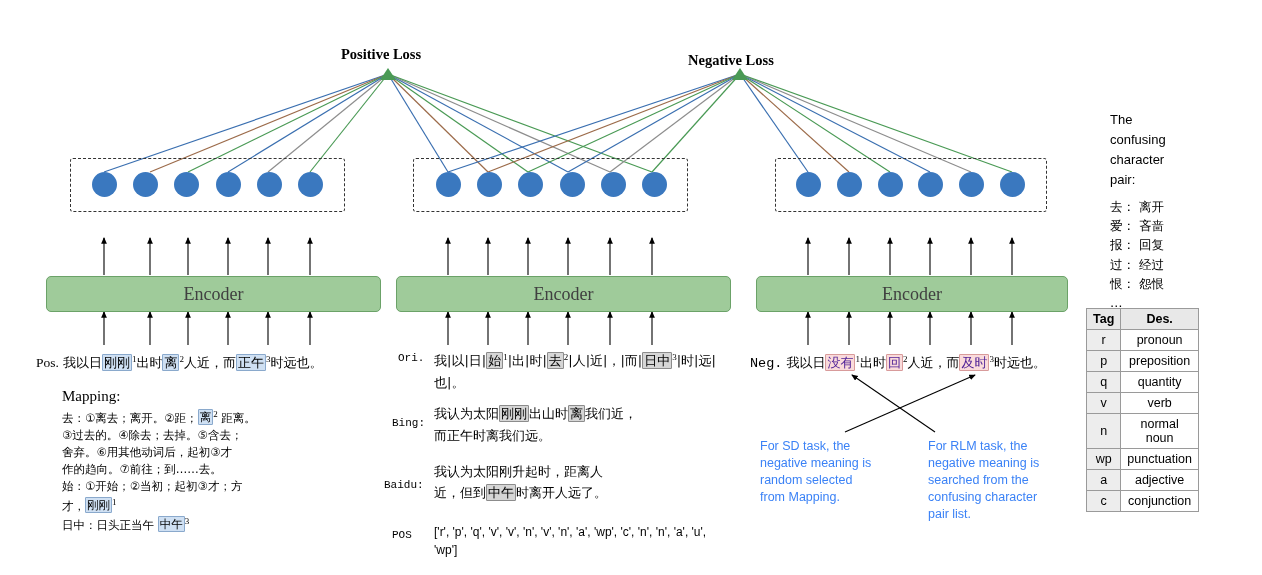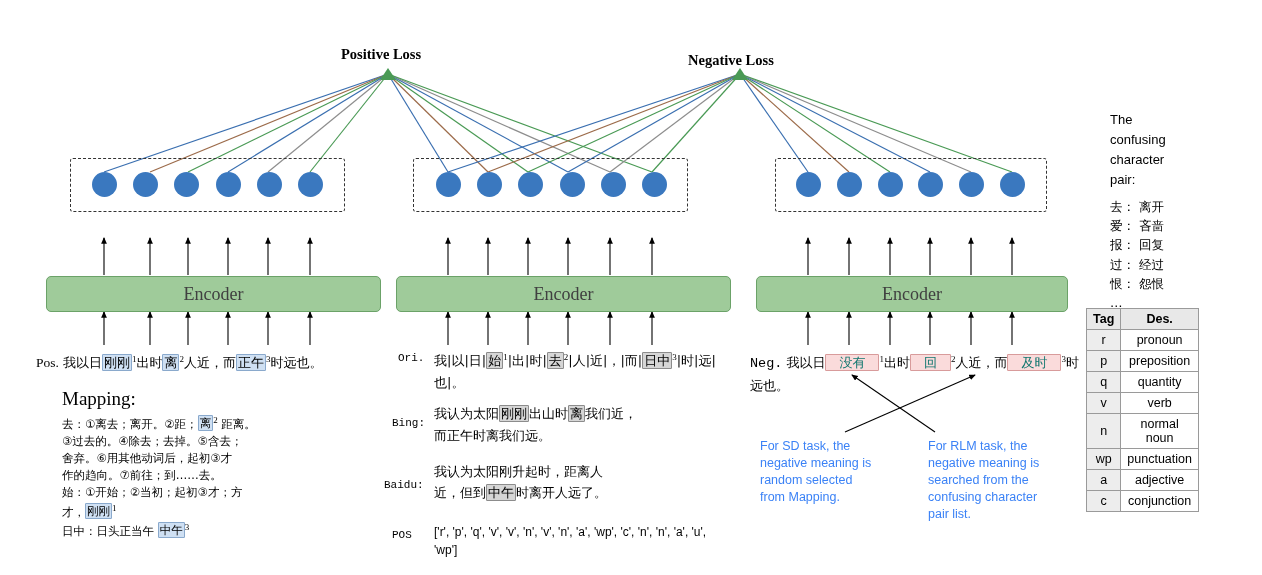--- a/index.html
+++ b/index.html
@@ -82,22 +82,22 @@
   }
   .hl-blue {
     background: #cfe0f3;
     border: 1px solid #8aa9cc;
     padding: 0 1px;
     border-radius: 1px;
   }
   .hl-red {
     background: #fadbdb;
     border: 1px solid #d89b9b;
-    color: #0f766e;
-    padding: 0 13px;
+    color: #4c1d95;
+    padding: 0 1px;
     border-radius: 1px;
   }
   .sup {
     font-size: 9px;
     vertical-align: super;
     font-family: "Liberation Serif", serif;
   }
   .note {
     position: absolute;
     font-family: "Liberation Sans", sans-serif;
@@ -141,21 +141,21 @@
   }
   .mapping-block {
     position: absolute;
     font-family: "DejaVu Sans", sans-serif;
     font-size: 11.5px;
     line-height: 1.5;
     width: 260px;
   }
   .mapping-title {
     font-family: "Liberation Serif", serif;
-    font-size: 19px;
+    font-size: 15px;
   }
   .rowlabel {
     position: absolute;
     font-family: Liberation Mono, monospace;
     font-size: 11px;
   }
   .sentence {
     position: absolute;
     font-family: "DejaVu Sans", sans-serif;
     font-size: 12.5px;

